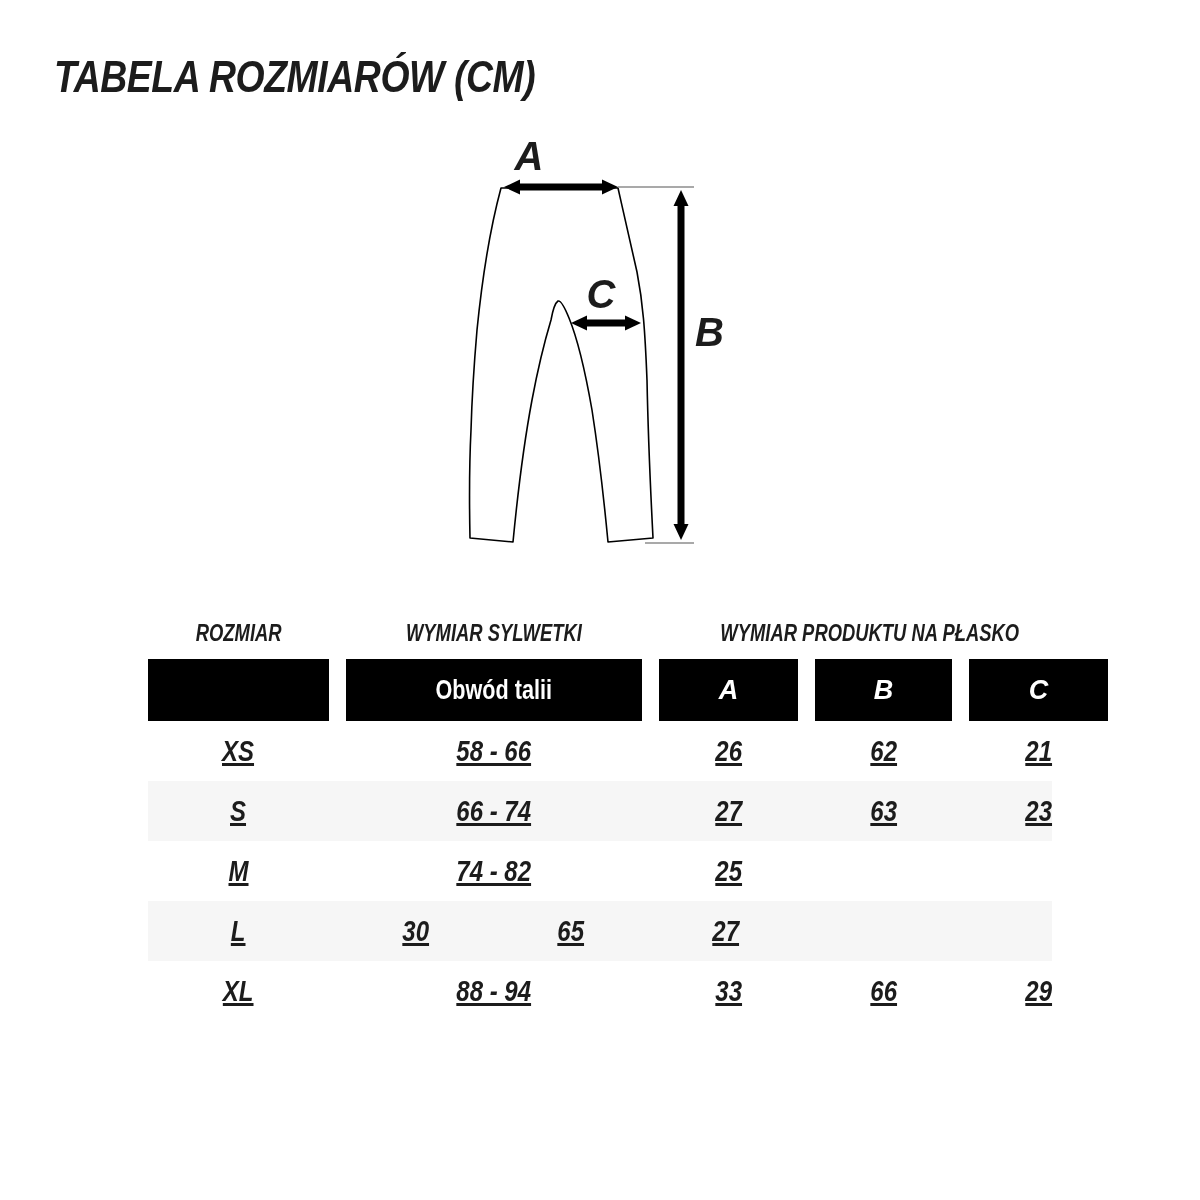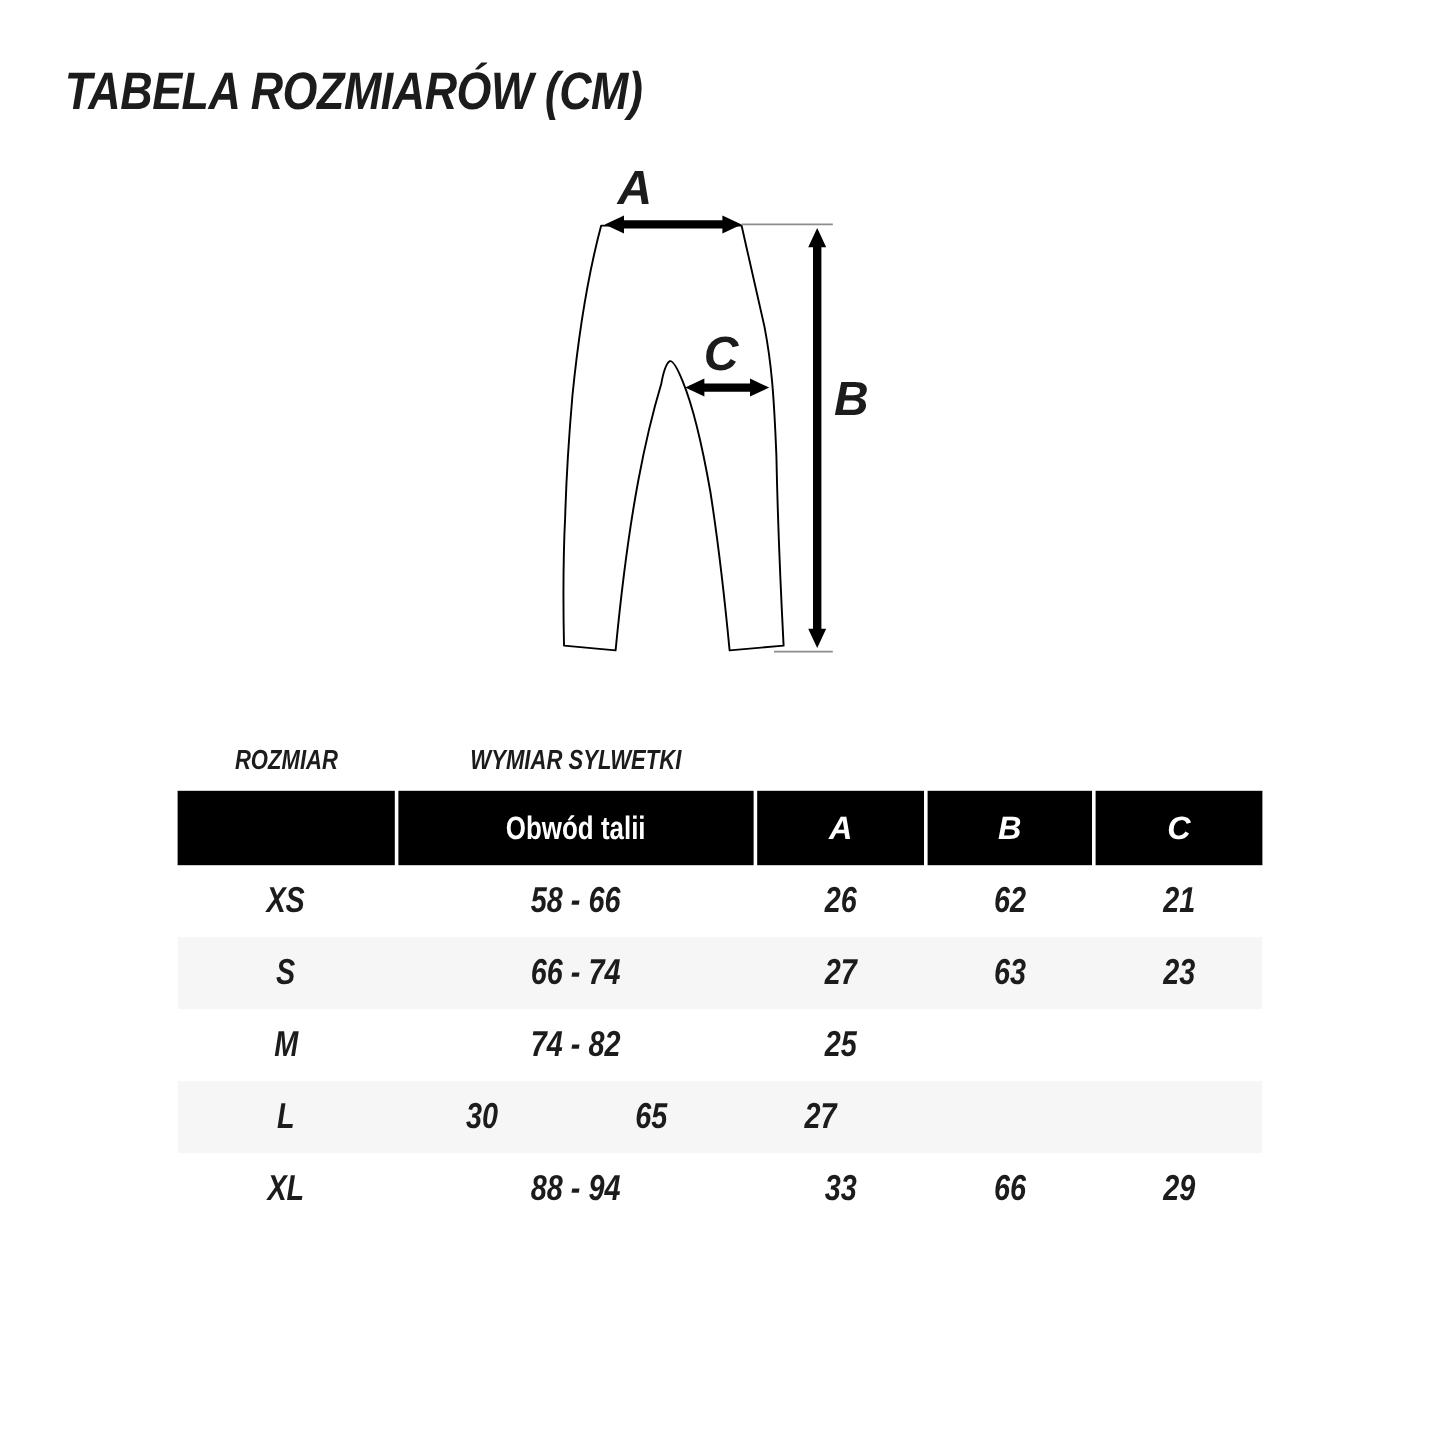--- a/index.html
+++ b/index.html
@@ -15,24 +15,24 @@
   }
   
   .diagram{position:absolute;left:440px;top:130px;}
   .diagram .outline{fill:#ffffff;stroke:#000000;stroke-width:1.6;stroke-linejoin:round;}
   .diagram .thin{stroke:#8c8c8c;stroke-width:1.3;}
   .diagram .thick{stroke:#000000;stroke-width:7;}
   .diagram .head{fill:#000000;stroke:none;}
   .diagram text{font-family:"Liberation Sans","DejaVu Sans",sans-serif;font-style:italic;font-weight:bold;font-size:40px;fill:#1c1c1c;}
   
   .size-table{position:absolute;left:148px;top:618px;width:904px;}
-  .trow{display:flex;gap:3px;}
+  .trow{display:flex;gap:17px;}
   .group-row{height:30px;margin-bottom:11px;}
   .head-row{height:62px;}
-  .data-row{height:60px;}
+  .data-row{height:60px;text-decoration:underline;}
   .data-row.alt{background:#f6f6f6;}
   .cell{display:flex;align-items:center;justify-content:center;}
   .c1{flex:0 0 181px;}
   .c2{flex:0 0 296px;}
   .c3{flex:0 0 139px;}
   .c4{flex:0 0 137px;}
   .c5{flex:0 0 139px;}
   .c345{flex:0 0 421px;}
   .head-row .cell{background:#000000;color:#ffffff;}
   .gh{font-size:23px;font-weight:bold;font-style:italic;}
@@ -94,20 +94,23 @@
 
   <div class="size-table">
 
     <div class="trow group-row">
       <div class="cell c1">
         <span class="gh squeeze">ROZMIAR</span>
       </div>
       <div class="cell c2">
         <span class="gh squeeze">WYMIAR SYLWETKI</span>
       </div>
+      <div class="cell c345">
+        <span class="gh squeeze">WYMIAR PRODUKTU NA PŁASKO</span>
+      </div>
     </div>
 
     <div class="trow head-row">
       <div class="cell c1"></div>
       <div class="cell c2">
         <span class="colhead squeeze">Obwód talii</span>
       </div>
       <div class="cell c3">
         <span class="colhead it">A</span>
       </div>

